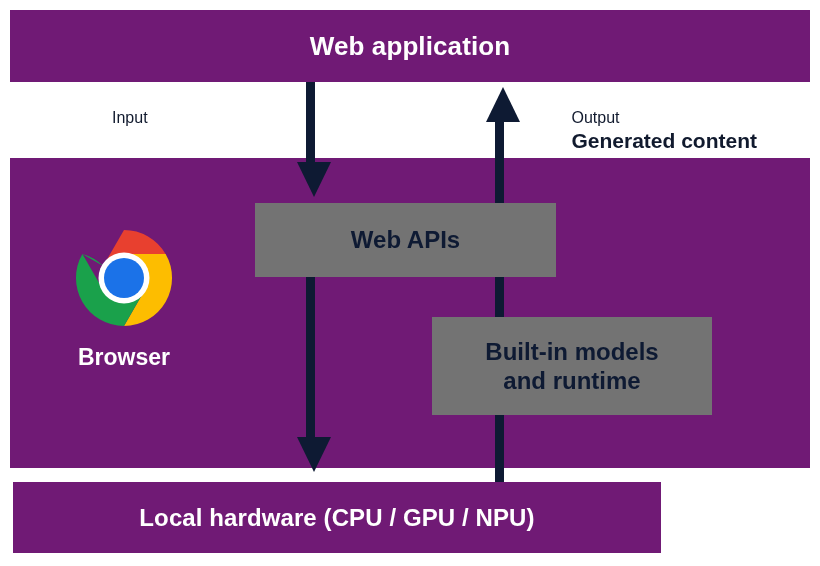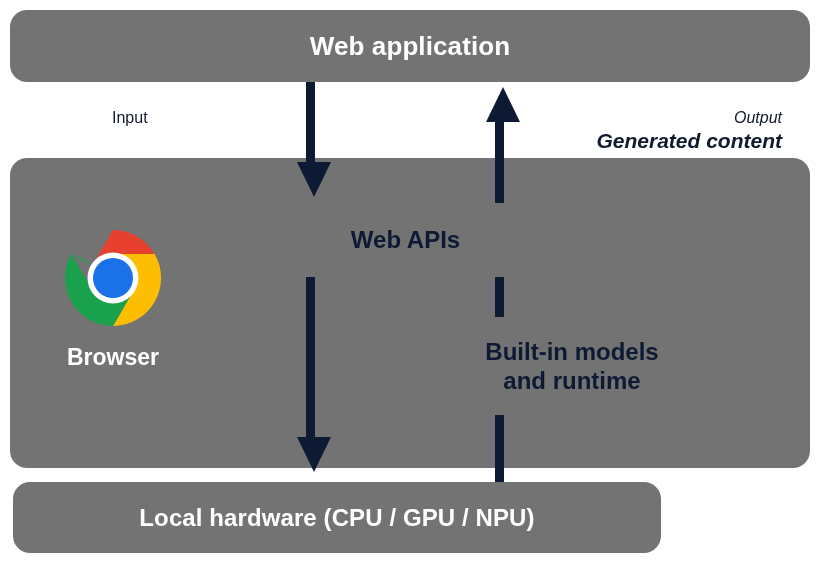--- a/index.html
+++ b/index.html
@@ -16,23 +16,22 @@
     position: relative;
     width: 820px;
     height: 566px;
     background: #ffffff;
     overflow: hidden;
   }
 
   
   .band {
     position: absolute;
-    background: #737373;
+    background: #701a75;
     box-sizing: border-box;
-    border-radius: 17px;
   }
   #band-webapp {
     left: 10px;
     top: 10px;
     width: 800px;
     height: 72px;
   }
   #band-browser {
     left: 10px;
     top: 158px;
@@ -82,24 +81,23 @@
     display: block;
     font-size: 21px;
     font-weight: bold;
   }
   #label-input {
     left: 112px;
     top: 99px;
     text-align: left;
   }
   #label-output {
-    right: 38px;
+    right: 63px;
     top: 99px;
-    text-align: right;
-    font-style: italic;
+    text-align: left;
   }
 
   
   .arrow-shaft {
     position: absolute;
     background: #0e1a33;
     width: 9px;
   }
   .arrow-head {
     position: absolute;
@@ -153,21 +151,21 @@
     top: 317px;
     width: 280px;
     height: 98px;
     font-size: 24px;
     padding: 0 14px;
   }
 
   
   #browser-group {
     position: absolute;
-    left: 59px;
+    left: 70px;
     top: 228px;
     width: 108px;
     text-align: center;
   }
   #chrome-icon {
     display: block;
     width: 100px;
     height: 100px;
     margin: 0 auto;
   }

